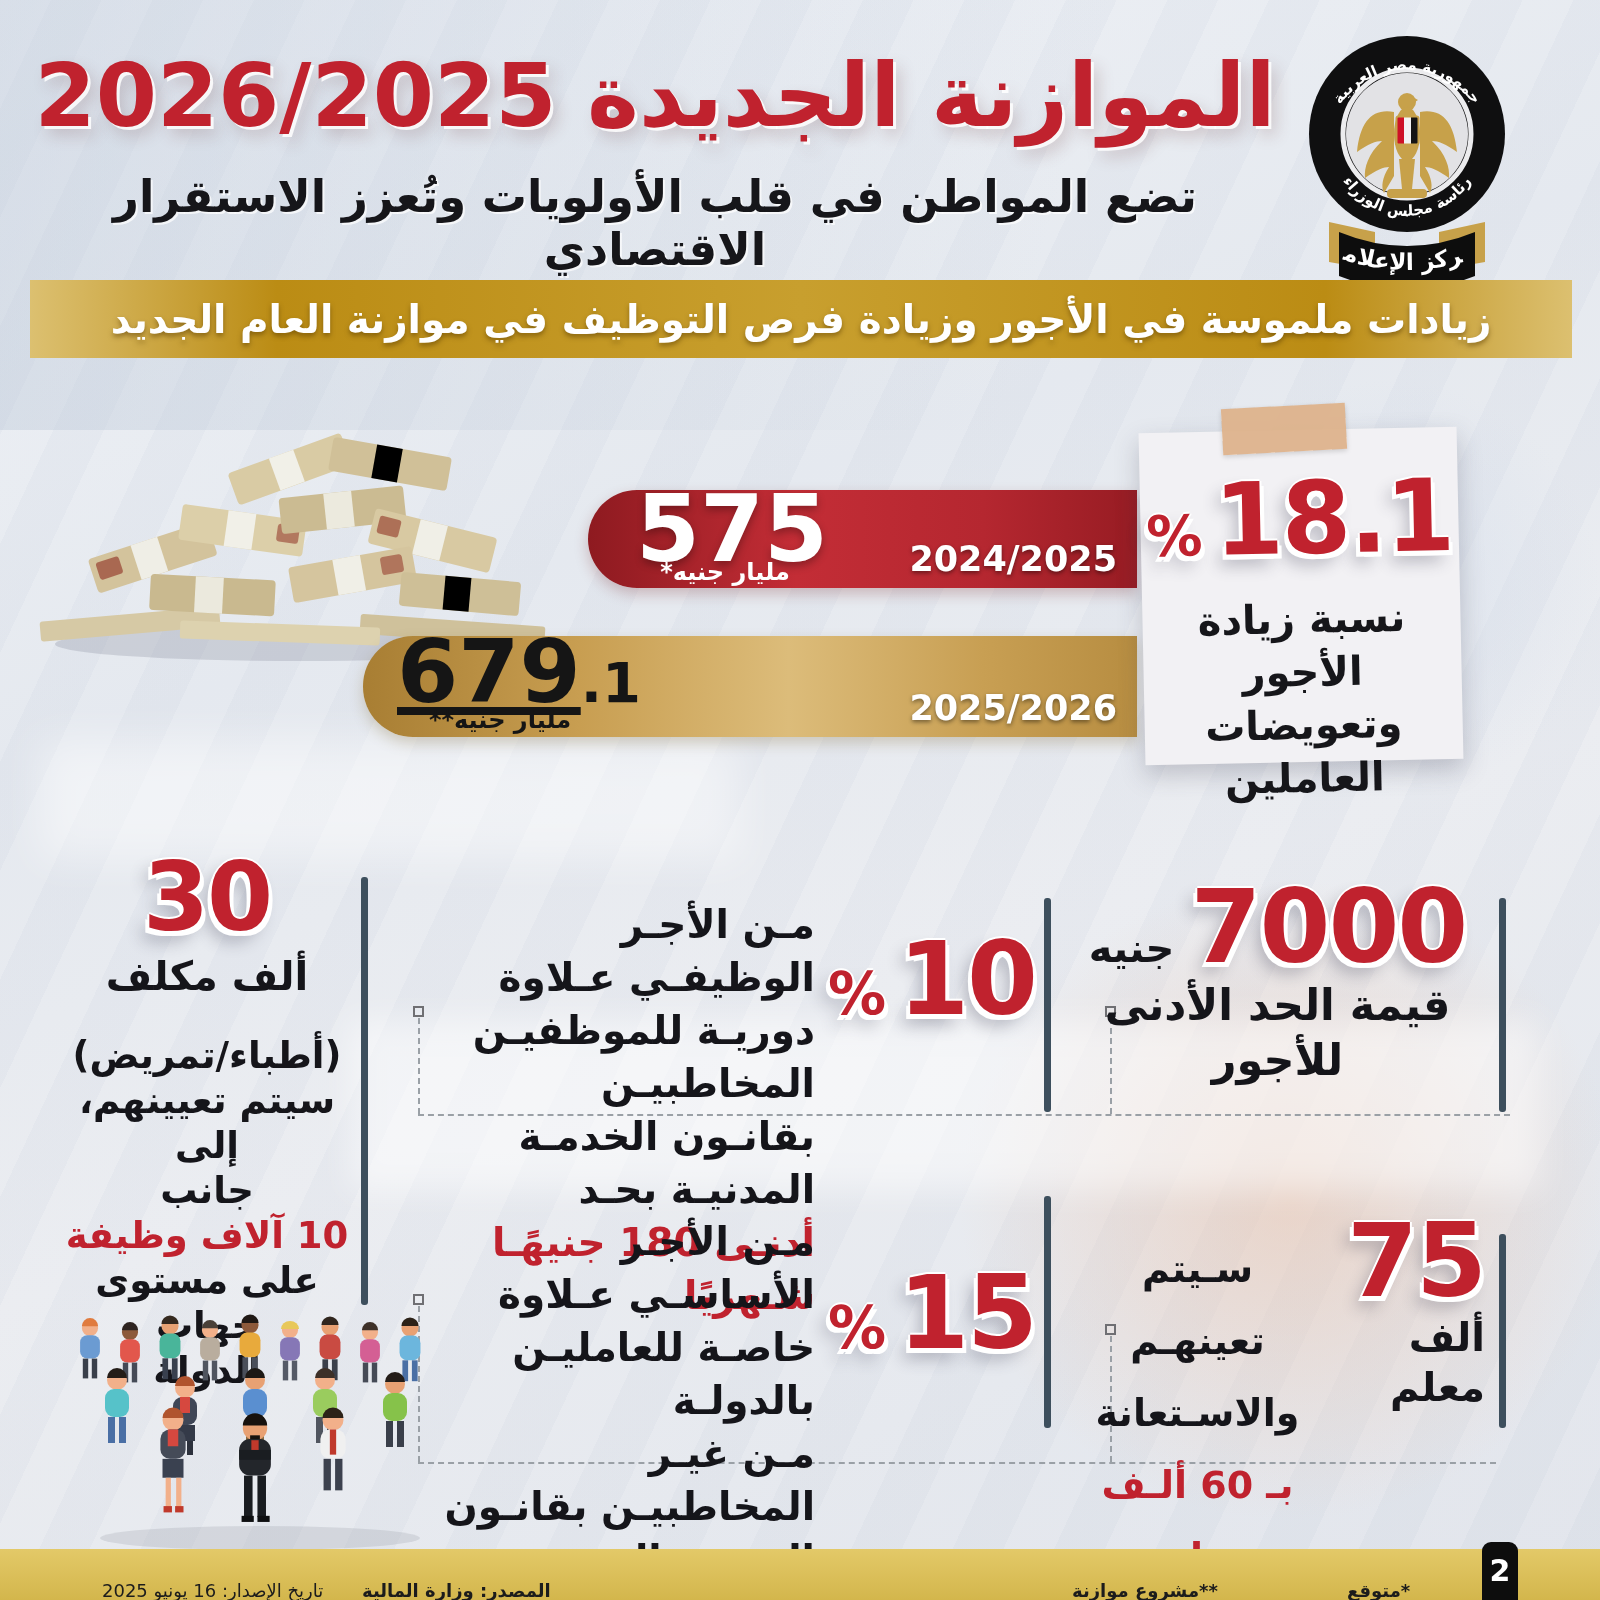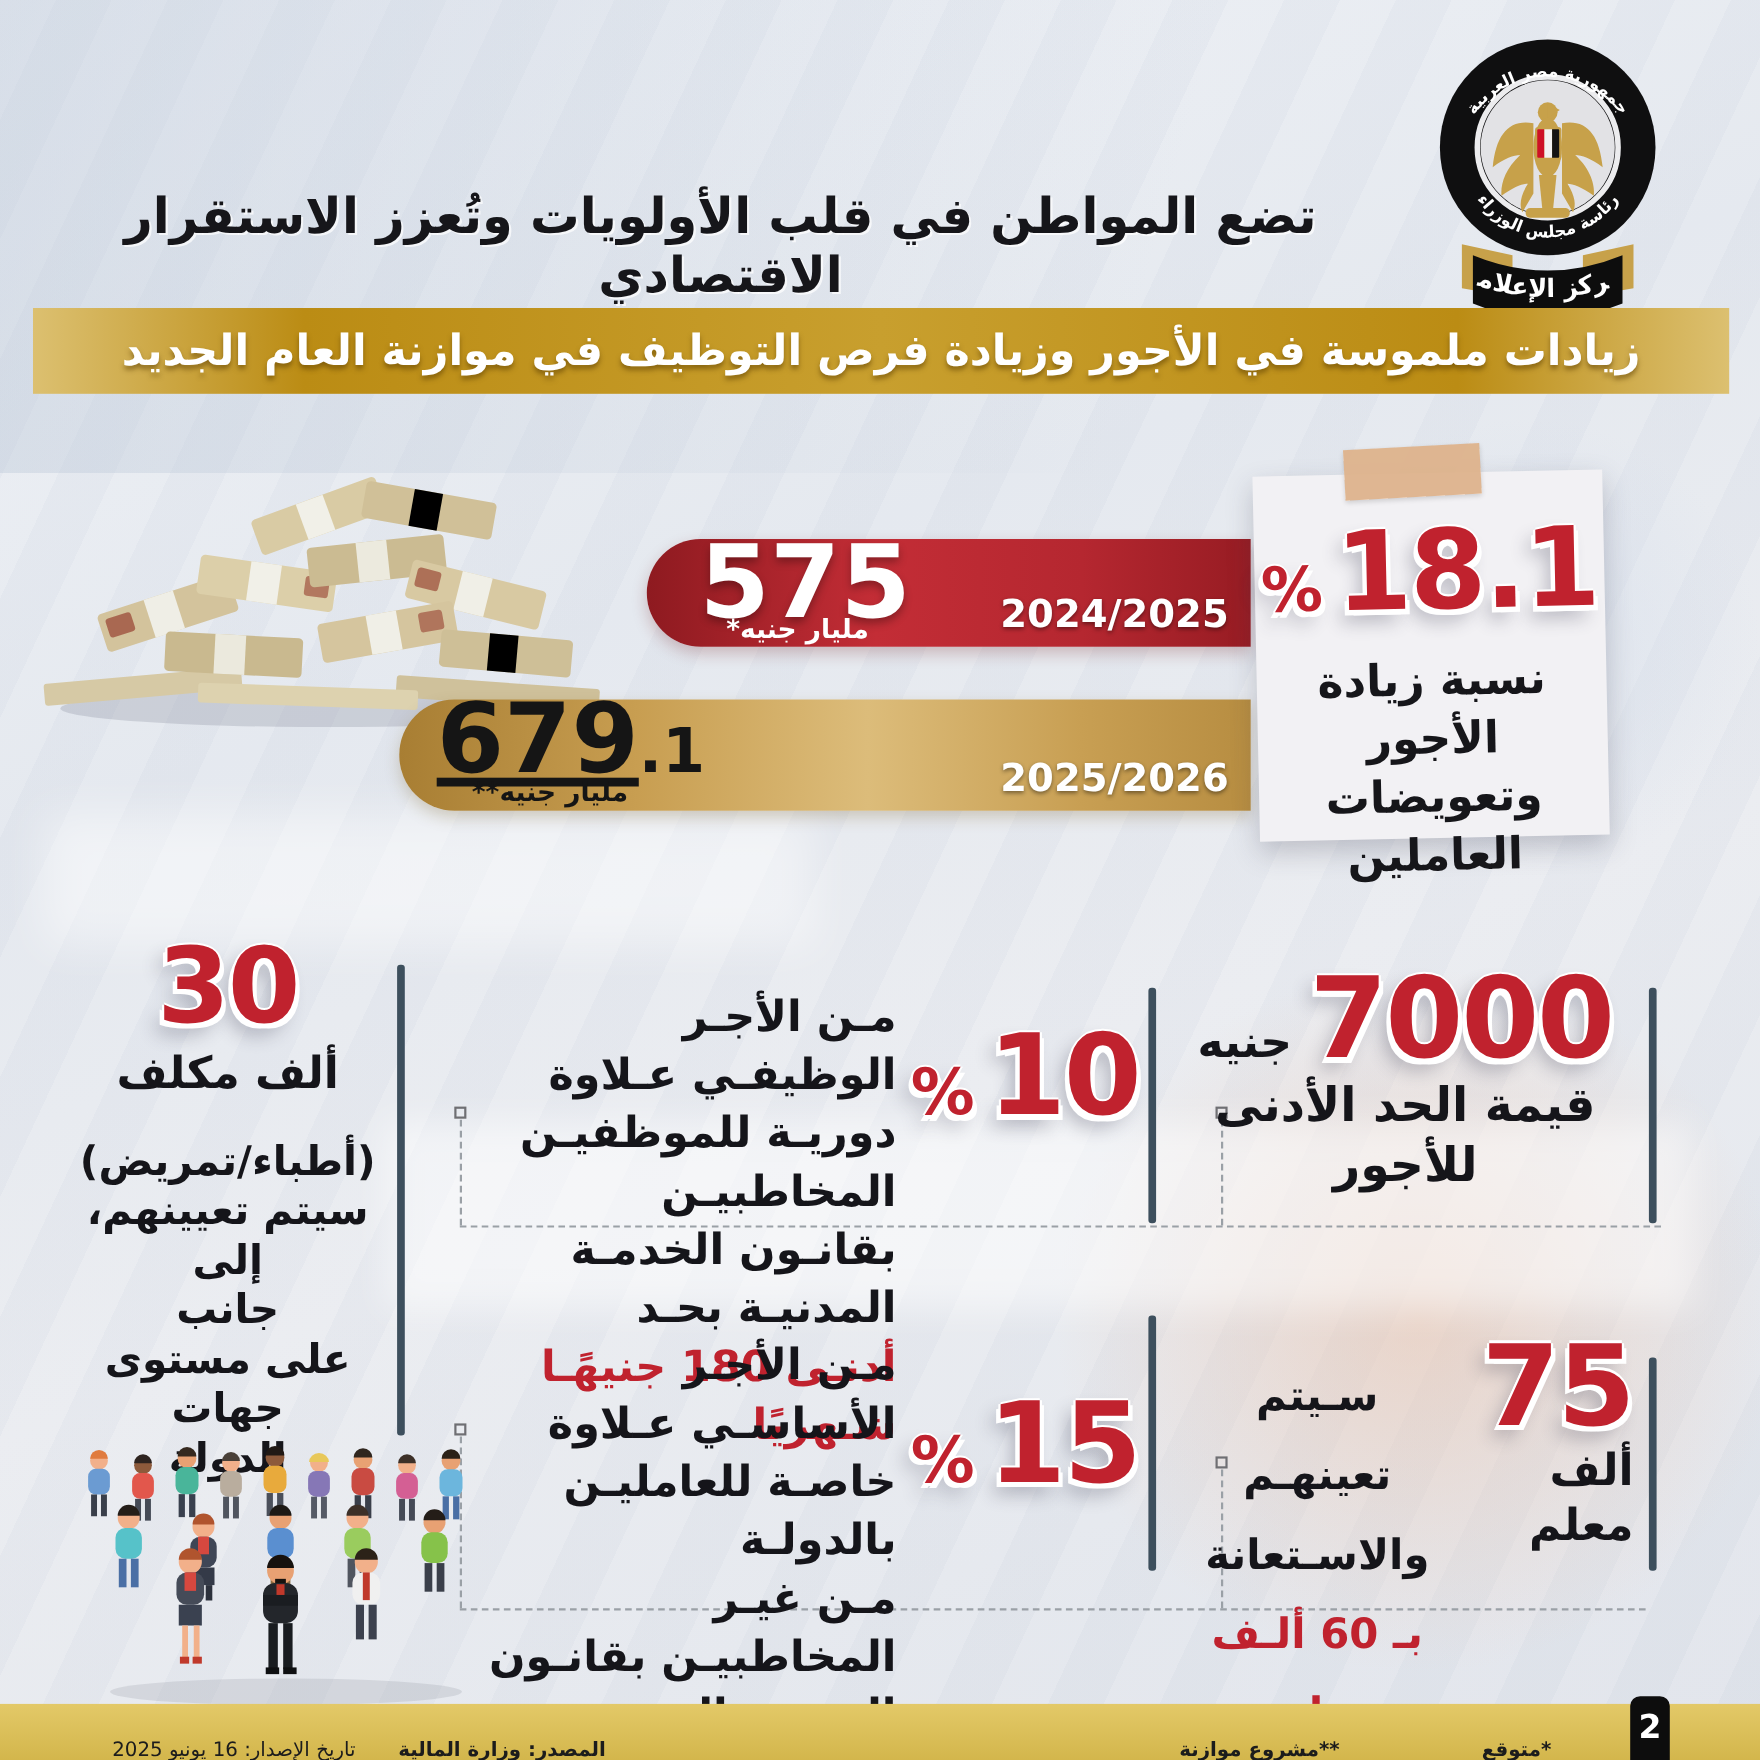--- a/index.html
+++ b/index.html
@@ -115,20 +115,21 @@
 
 <div id="canvas">
 
   <div class="bg bg-streaks"></div>
   <div class="bg bg-cooltop"></div>
   <div class="bg bg-warm"></div>
   <div class="bg bg-warm2"></div>
   <div class="bg bg-blur1"></div>
   <div class="bg bg-blur2"></div>
 
+  <div class="title">الموازنة الجديدة 2026/2025</div>
   <div class="subtitle">تضع المواطن في قلب الأولويات وتُعزز الاستقرار الاقتصادي</div>
 
   <svg class="logo" width="208" height="268" viewBox="0 0 208 268">
     <circle cx="104" cy="108" r="98" fill="#0f0f10"></circle>
     <circle cx="104" cy="108" r="64" fill="none" stroke="#ececee" stroke-width="5"></circle>
     <circle cx="104" cy="108" r="61" fill="#e2e2e5"></circle>
     <g fill="#c7a14a">
       <circle cx="104" cy="76" r="9"></circle>
       <path d="M104 68 l11 6 -11 7 z"></path>
       <ellipse cx="104" cy="108" rx="13" ry="27"></ellipse>
@@ -255,20 +256,21 @@
   <div class="dashv" style="left:1110px;top:1336px;height:126px;"></div>
   <div class="dashh" style="left:418px;top:1462px;width:1078px;"></div>
 
   <div class="s30">
     <div class="hero-red stat-num">30</div>
     <div class="s30-sub">ألف مكلف</div>
     <div class="s30-para">
       <div>(أطباء/تمريض)</div>
       <div>سيتم تعيينهم، إلى</div>
       <div>جانب</div>
+      <div class="red">10 آلاف وظيفة</div>
       <div>على مستوى جهات</div>
       <div>الدولة</div>
     </div>
   </div>
 
   <div class="pctnum s10-num">
     <span class="hero-red stat-pct">%</span>
     <span class="hero-red stat-num">10</span>
   </div>
   <div class="stat-text s10-text">

